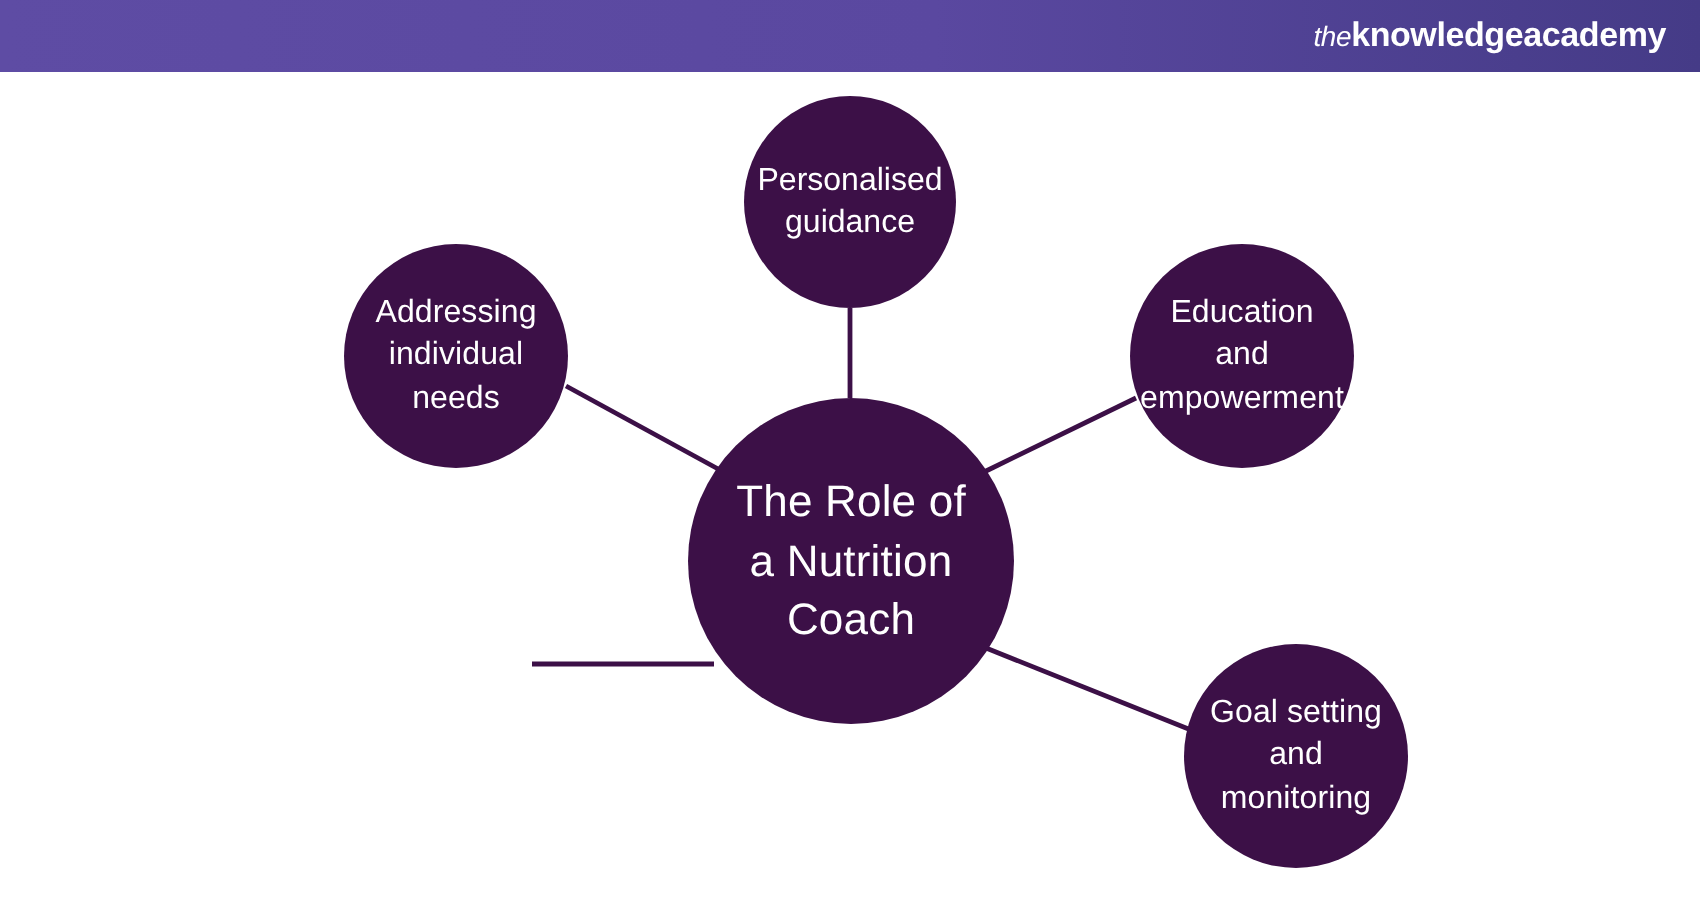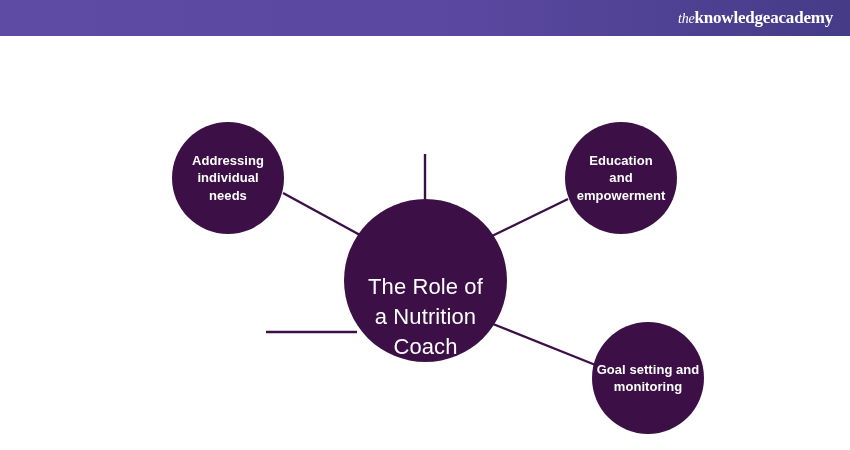--- a/index.html
+++ b/index.html
@@ -29,21 +29,21 @@
     height: 36px;
     background: linear-gradient(90deg, #5e4ca4 0%, #5a48a0 55%, #453b87 100%);
   }
   .brand {
     position: absolute;
     right: 17px;
     top: 50%;
     transform: translateY(-50%);
     color: #ffffff;
     white-space: nowrap;
-    font-family: Liberation Serif, serif;
+    font-family: Liberation Sans, sans-serif;
     font-size: 17px;
     letter-spacing: -0.2px;
   }
   .brand .brand-the {
     font-style: italic;
     font-size: 14px;
     font-weight: normal;
   }
   .brand .brand-knowledge {
     font-weight: bold;
@@ -84,36 +84,34 @@
     display: block;
     white-space: pre-line;
     line-height: 1.32;
   }
 
   .node-center {
     left: 344px;
     top: 163px;
     width: 163px;
     height: 163px;
-    align-items: flex-end;
   }
   .node-center .node-label {
     font-size: 22px;
     line-height: 1.36;
     letter-spacing: 0.1px;
   }
 
   .node-sat {
     width: 112px;
     height: 112px;
   }
   .node-sat .node-label {
-    font-size: 13px;
+    font-size: 16px;
     letter-spacing: 0.05px;
-    font-weight: bold;
   }
 
   .node-top {
     left: 372px;
     top: 12px;
     width: 106px;
     height: 106px;
   }
   .node-left-up {
     left: 172px;
@@ -154,20 +152,24 @@
       <line x1="357" y1="296" x2="266" y2="296" stroke="#3c1047" stroke-width="2.4"></line>
       <line x1="493" y1="288" x2="598" y2="330" stroke="#3c1047" stroke-width="2.4"></line>
     </svg>
 
     <div class="node node-center">
       <span class="node-label">The Role of
 a Nutrition
 Coach</span>
     </div>
 
+    <div class="node node-top">
+      <span class="node-label">Personalised
+guidance</span>
+    </div>
 
     <div class="node node-sat node-left-up">
       <span class="node-label">Addressing
 individual
 needs</span>
     </div>
 
     <div class="node node-sat node-right-up">
       <span class="node-label">Education
 and

